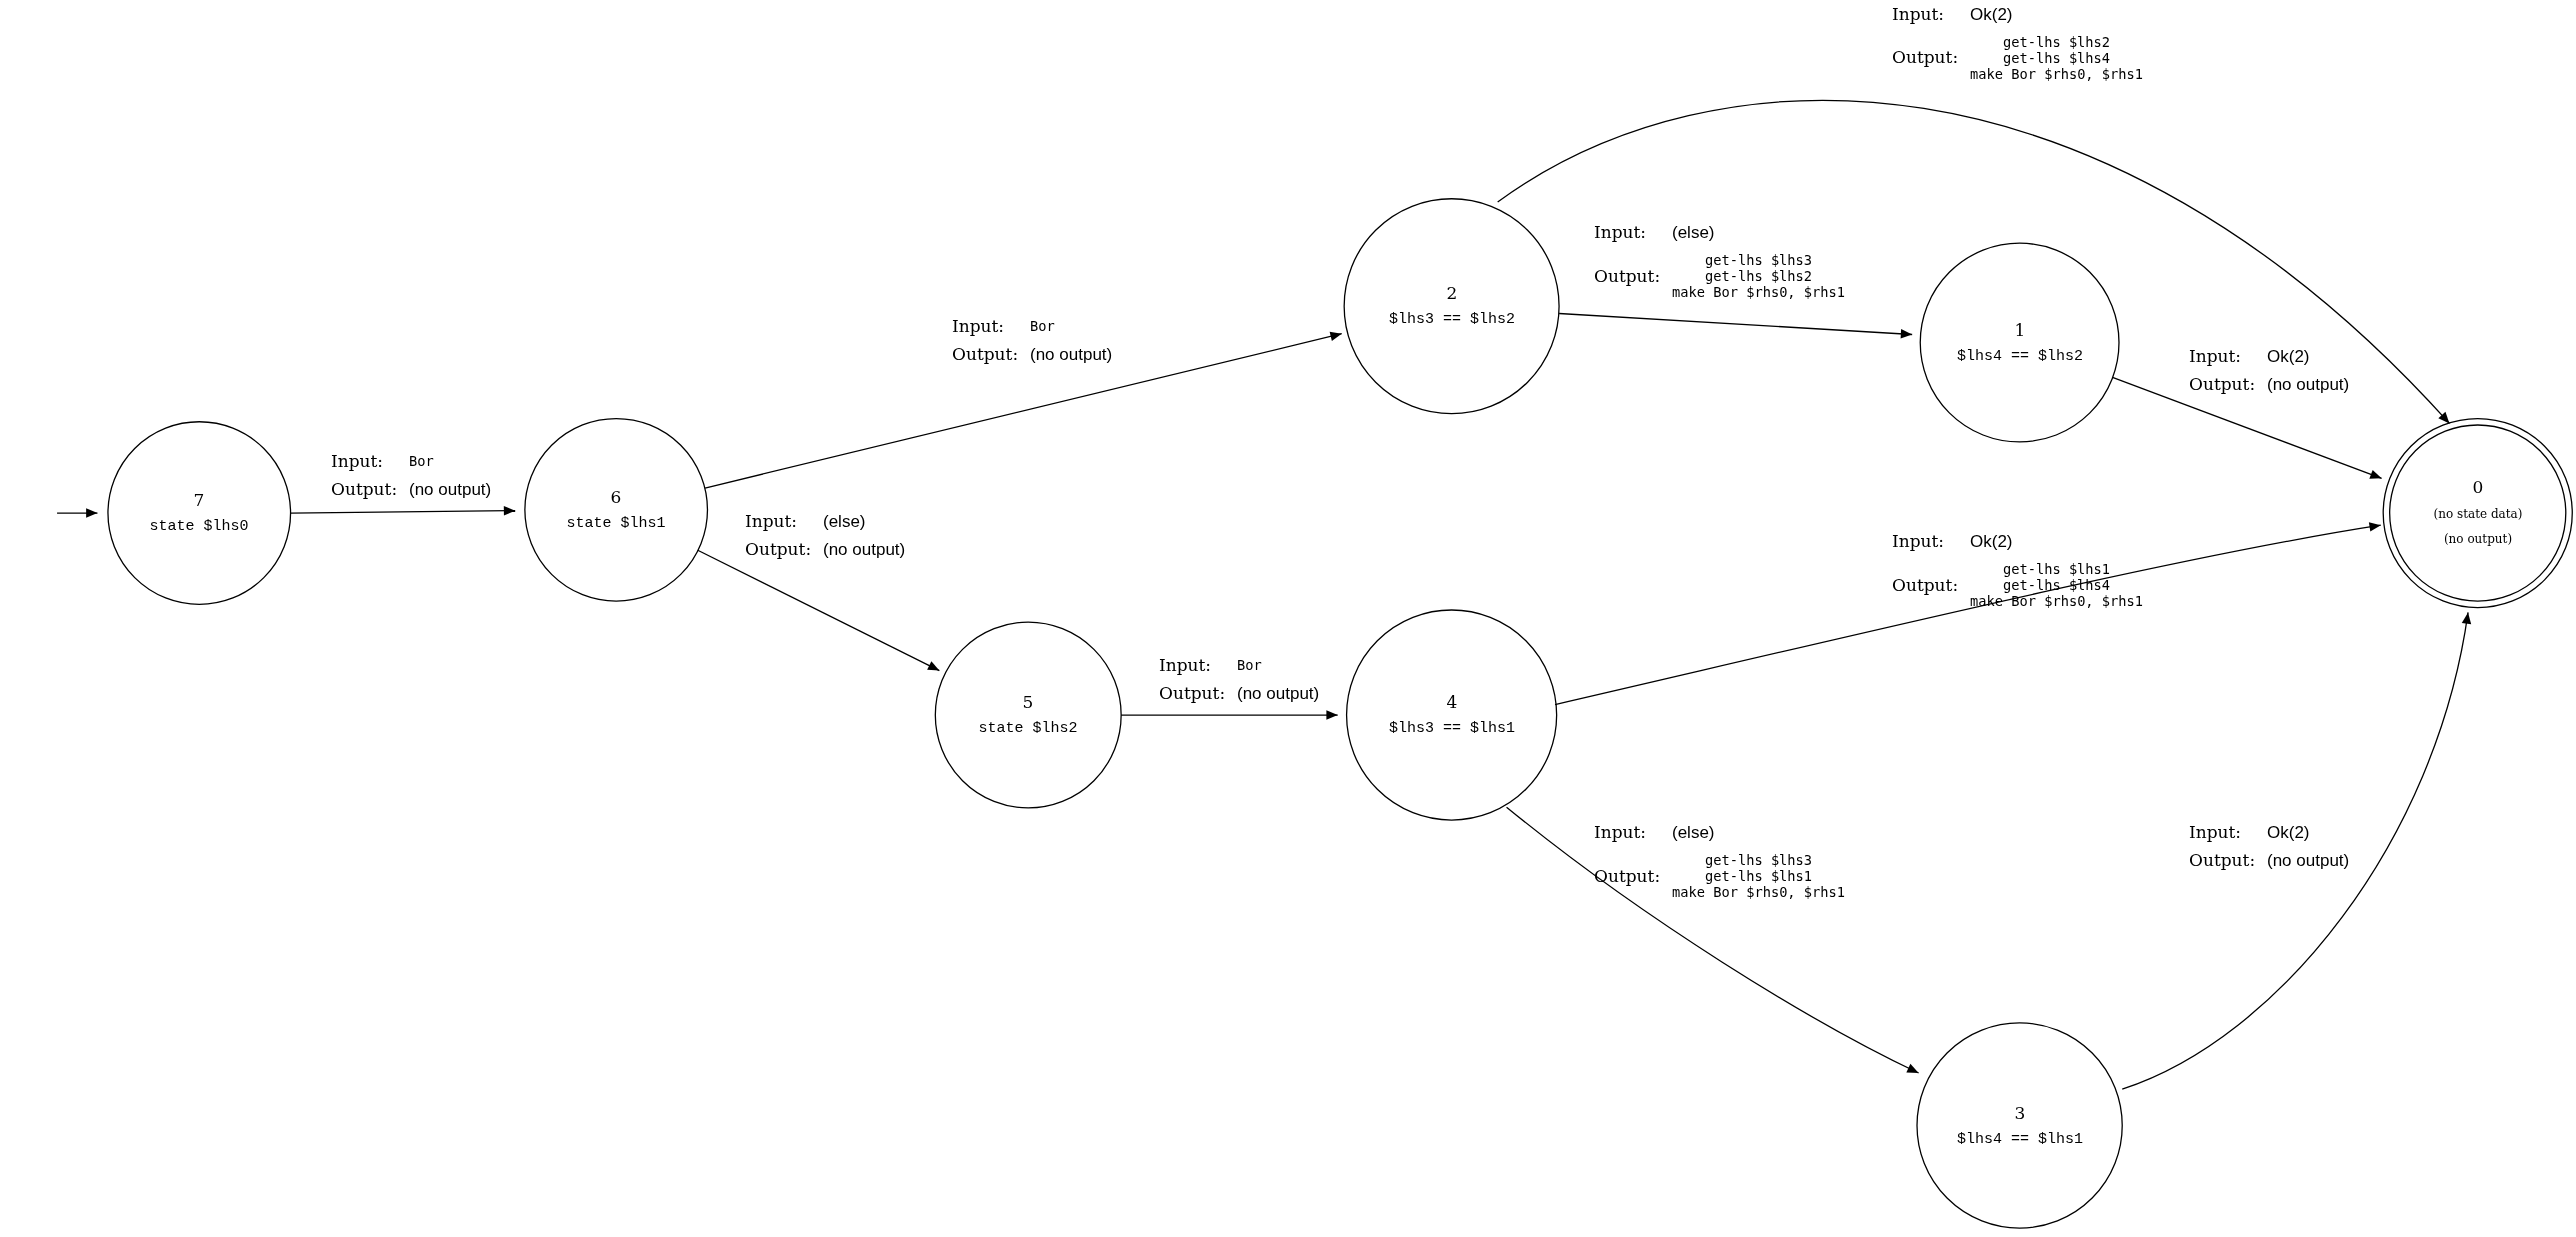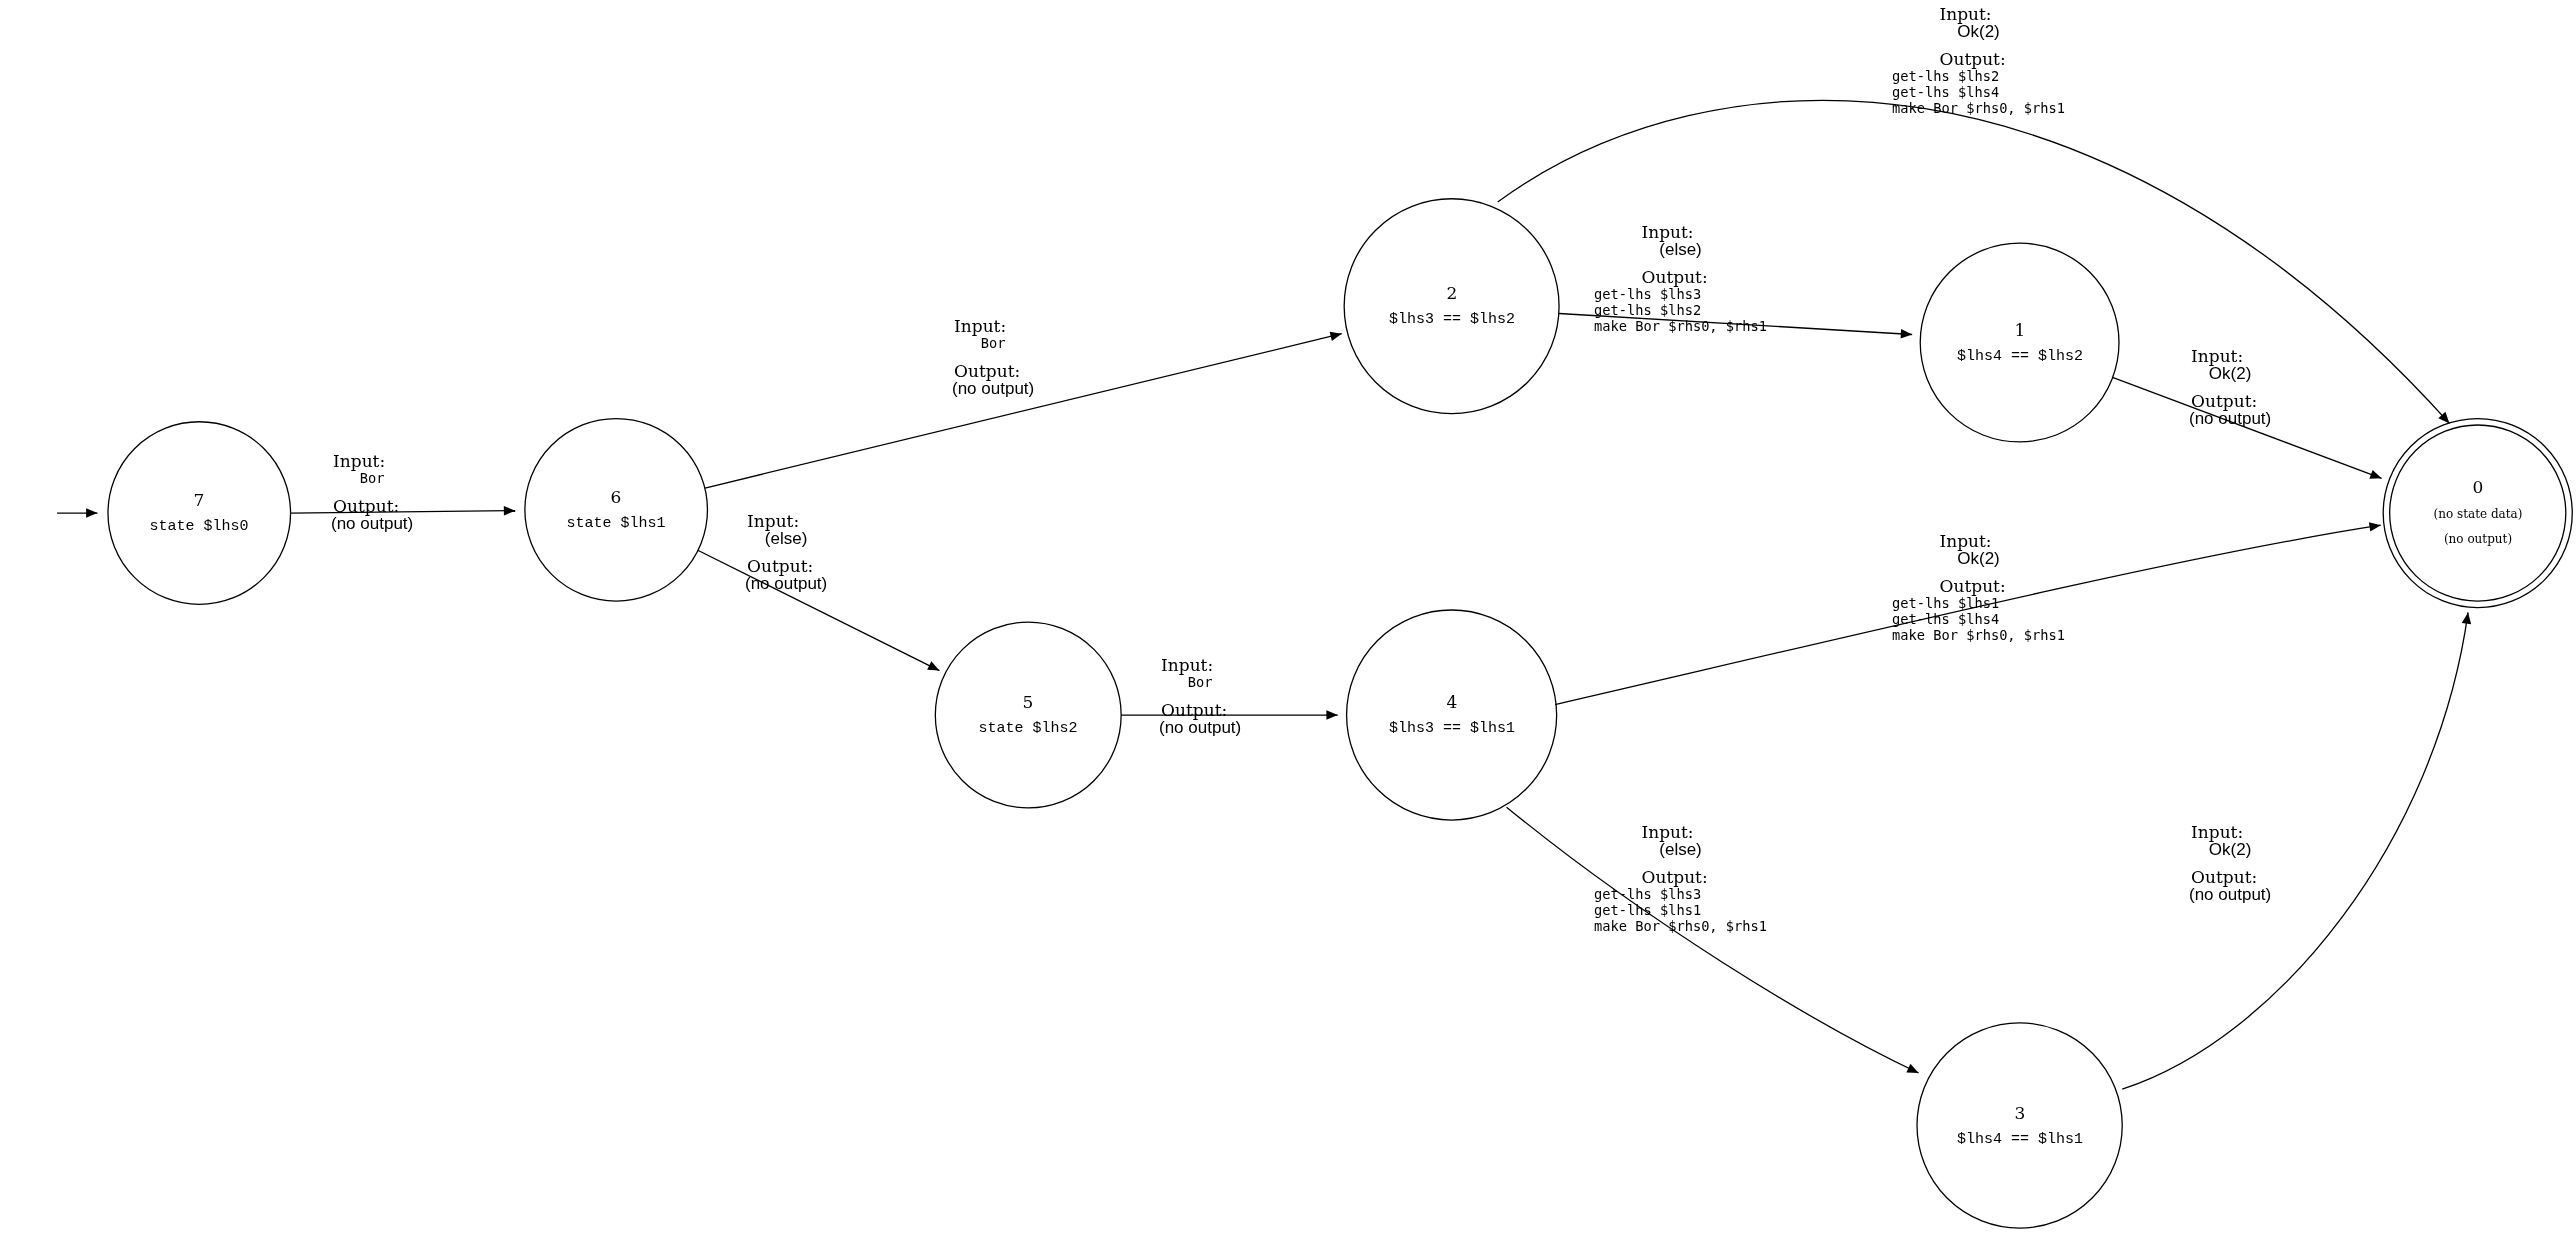--- a/index.html
+++ b/index.html
@@ -24,26 +24,26 @@
   }
   .nid{font-family:"DejaVu Serif",serif;font-size:17px;line-height:18px;}
   .ndata{font-family:Liberation Mono, monospace;font-size:15px;line-height:16px;}
   .ndata.plain{font-family:"DejaVu Serif",serif;font-size:12px;}
 
   
   .edge-label{
     position:absolute;
     font-size:17px;line-height:17px;white-space:nowrap;
   }
-  .lrow{display:flex;align-items:center;margin-bottom:11.3px;flex-direction:column;}
+  .lrow{display:flex;align-items:center;margin-bottom:11.3px;}
   .lrow:last-child{margin-bottom:0;}
   .cap{width:78px;flex:none;font-family:"DejaVu Serif",serif;}
   .val{font-family:Liberation Sans, sans-serif;}
   .val.code{font-family:"DejaVu Sans Mono",monospace;font-size:13.7px;}
-  .val.block{display:flex;flex-direction:column;align-items:flex-start;line-height:16px;}
+  .val.block{display:flex;flex-direction:column;align-items:center;line-height:16px;}
 </style>
 </head>
 <body>
 
 <div class="canvas">
 
   <svg class="graph" viewBox="0 0 3187 1531">
     <defs>
       <marker id="arw" viewBox="0 0 10 10" refX="10" refY="5" markerWidth="22" markerHeight="14" orient="auto" markerUnits="userSpaceOnUse">
         <path d="M0,0.8 L10,5 L0,9.2 Z" fill="#000"></path>

